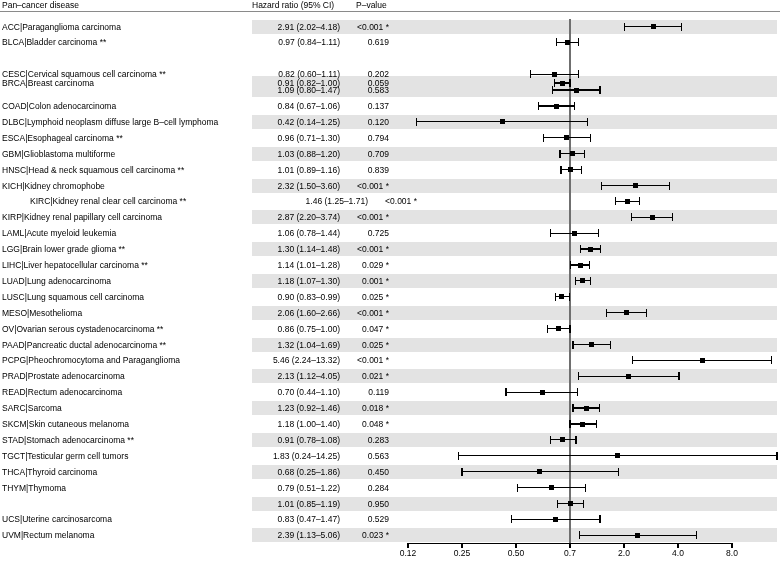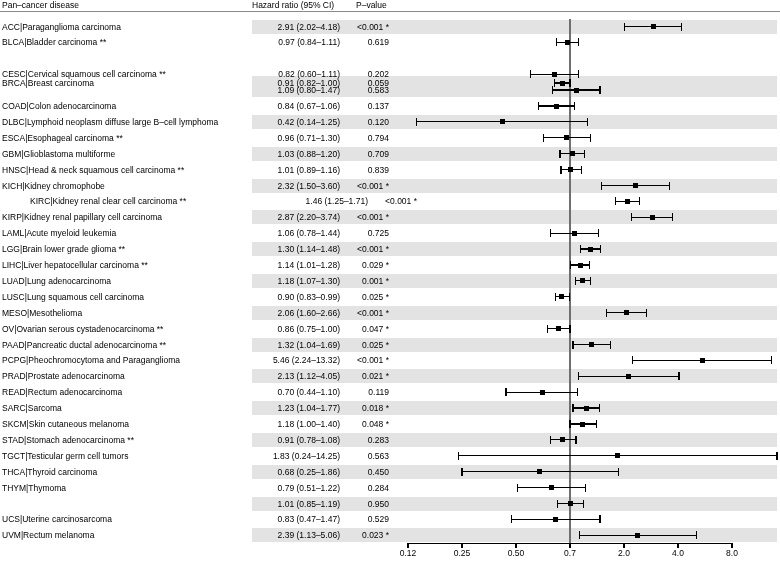--- a/index.html
+++ b/index.html
@@ -261,21 +261,21 @@
         <span class="hrv">0.70 (0.44–1.10)</span>
         <span class="pv">0.119</span>
         <div class="wh" style="left: 506.041px; width: 71.3841px;"></div>
         <div class="cap" style="left: 505.441px;"></div>
         <div class="cap" style="left: 576.825px;"></div>
         <div class="mk" style="left: 539.713px; background: rgb(0, 0, 0);"></div>
       </div>
       <div class="row" style="top: 400.1px;">
         <div class="stripe" style="background: rgb(227, 227, 227);"></div>
         <span class="lbl">SARC|Sarcoma</span>
-        <span class="hrv">1.23 (1.04–1.77)</span>
+        <span class="hrv">1.23 (0.92–1.46)</span>
         <span class="pv">0.018 *</span>
         <div class="wh" style="left: 573.056px; width: 26.4268px;"></div>
         <div class="cap" style="left: 572.456px;"></div>
         <div class="cap" style="left: 598.882px;"></div>
         <div class="mk" style="left: 583.628px; background: rgb(0, 0, 0);"></div>
       </div>
       <div class="row" style="top: 416px;">
         <span class="lbl">SKCM|Skin cutaneous melanoma</span>
         <span class="hrv">1.18 (1.00–1.40)</span>
         <span class="pv">0.048 *</span>

